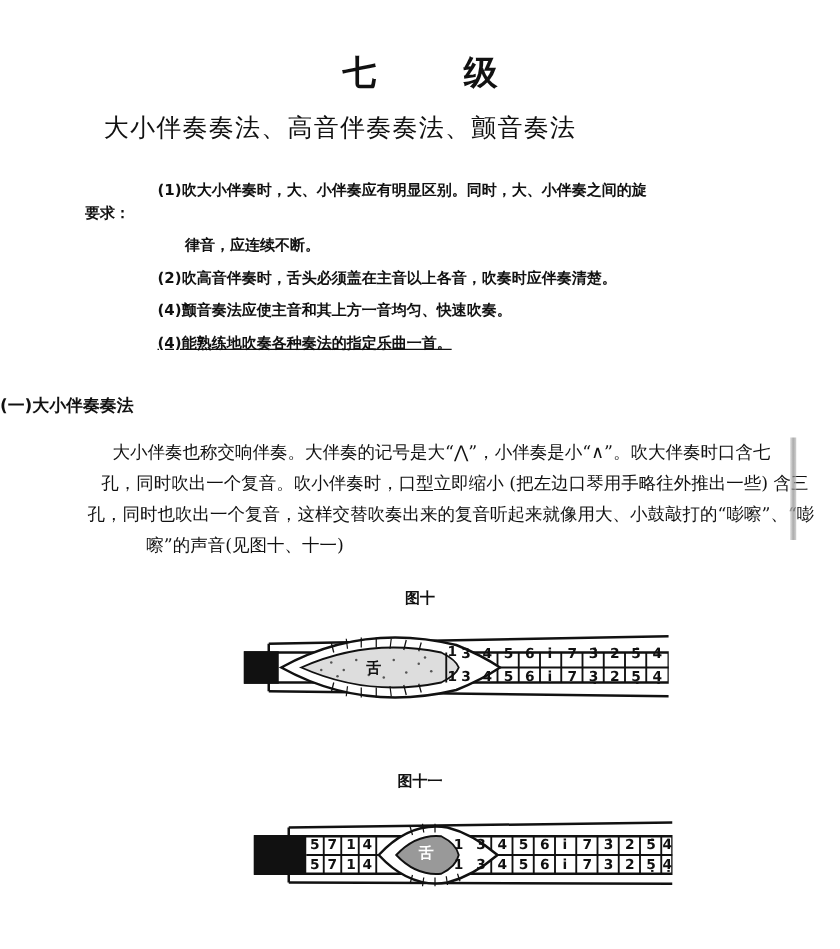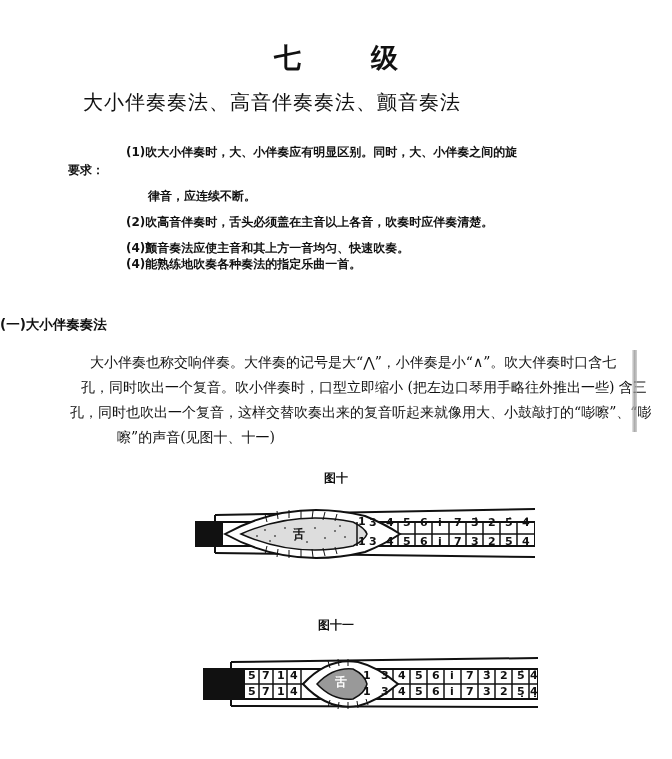--- a/index.html
+++ b/index.html
@@ -52,21 +52,21 @@
 </div>
 
 <div class="abs subtitle">大小伴奏奏法、高音伴奏奏法、颤音奏法</div>
 
 <div>
   <div class="abs req req-label">要求：</div>
   <div class="abs req req-line" style="top:139px;">(1)吹大小伴奏时，大、小伴奏应有明显区别。同时，大、小伴奏之间的旋</div>
   <div class="abs req req-line" style="top:183px; left:148px;">律音，应连续不断。</div>
   <div class="abs req req-line" style="top:209px;">(2)吹高音伴奏时，舌头必须盖在主音以上各音，吹奏时应伴奏清楚。</div>
   <div class="abs req req-line" style="top:235px;">(4)颤音奏法应使主音和其上方一音均匀、快速吹奏。</div>
-  <div class="abs req req-line" style="top:251px;">(4)能熟练地吹奏各种奏法的指定乐曲一首。</div>
+  <div class="abs req req-line" style="top:261px;text-decoration:underline;">(4)能熟练地吹奏各种奏法的指定乐曲一首。</div>
 </div>
 
 <div class="abs section-heading">(一)大小伴奏奏法</div>
 
 <div class="abs para" style="top:350px;">
   <div class="para-line" style="top:0; left:20px;">大小伴奏也称交响伴奏。大伴奏的记号是大“⋀”，小伴奏是小“∧”。吹大伴奏时口含七</div>
   <div class="para-line" style="top:25px; left:11px;">孔，同时吹出一个复音。吹小伴奏时，口型立即缩小 (把左边口琴用手略往外推出一些) 含三</div>
   <div class="para-line" style="top:50px; left:0;">孔，同时也吹出一个复音，这样交替吹奏出来的复音听起来就像用大、小鼓敲打的“嘭嚓”、“嘭</div>
   <div class="para-line" style="top:75px; left:0;padding-left:47px;">嚓”的声音(见图十、十一)</div>
 </div>

